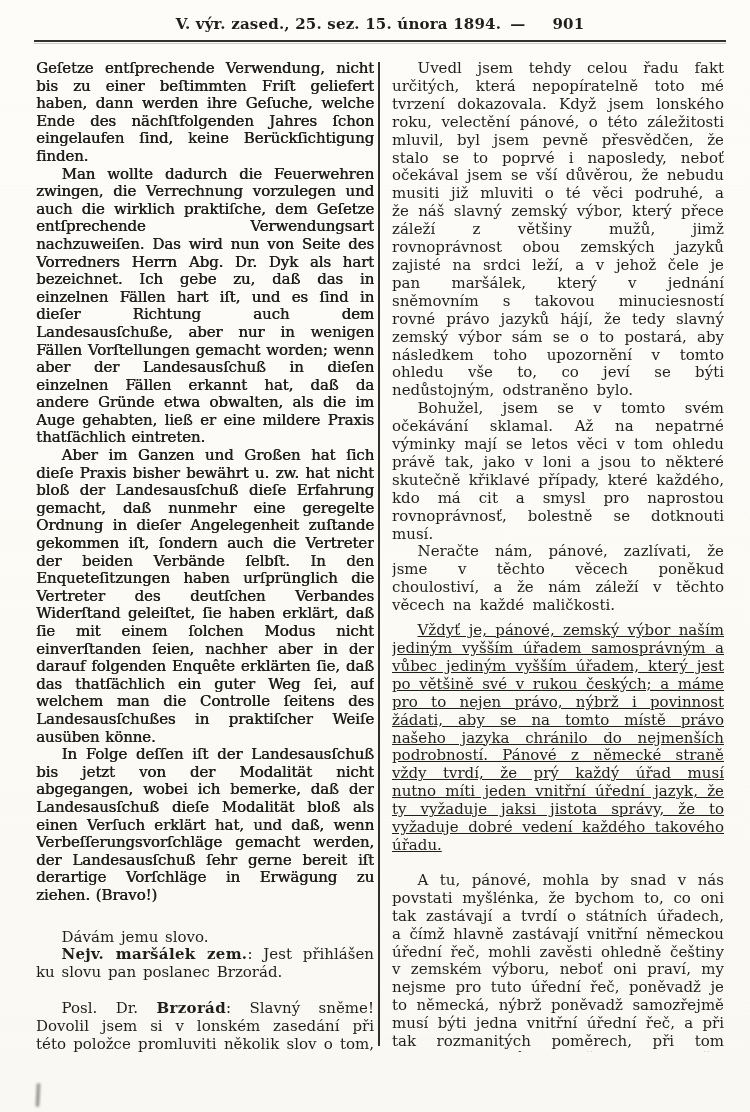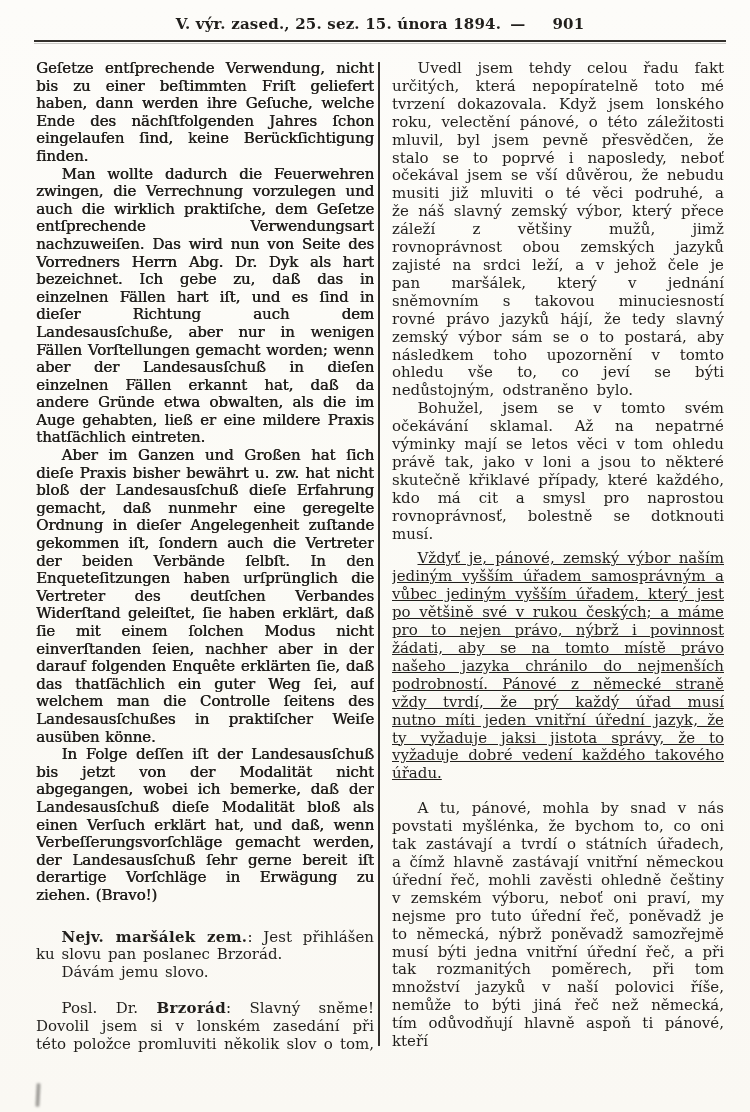--- a/index.html
+++ b/index.html
@@ -110,29 +110,30 @@
   <div class="v-divider"></div>
 
   <div class="col col-left">
     <div class="de">
       <p class="noindent">Geſetze entſprechende Verwendung, nicht bis zu einer beſtimmten Friſt geliefert haben, dann werden ihre Geſuche, welche Ende des nächſtfolgenden Jahres ſchon eingelaufen ſind, keine Berückſichtigung finden.</p>
       <p>Man wollte dadurch die Feuerwehren zwingen, die Verrechnung vorzulegen und auch die wirklich praktiſche, dem Geſetze entſprechende Verwendungsart nachzuweiſen. Das wird nun von Seite des Vorredners Herrn Abg. Dr. Dyk als hart bezeichnet. Ich gebe zu, daß das in einzelnen Fällen hart iſt, und es ſind in dieſer Richtung auch dem Landesausſchuße, aber nur in wenigen Fällen Vorſtellungen gemacht worden; wenn aber der Landesausſchuß in dieſen einzelnen Fällen erkannt hat, daß da andere Gründe etwa obwalten, als die im Auge gehabten, ließ er eine mildere Praxis thatſächlich eintreten.</p>
       <p>Aber im Ganzen und Großen hat ſich dieſe Praxis bisher bewährt u. zw. hat nicht bloß der Landesausſchuß dieſe Erfahrung gemacht, daß nunmehr eine geregelte Ordnung in dieſer Angelegenheit zuſtande gekommen iſt, ſondern auch die Vertreter der beiden Verbände ſelbſt. In den Enqueteſitzungen haben urſprünglich die Vertreter des deutſchen Verbandes Widerſtand geleiſtet, ſie haben erklärt, daß ſie mit einem ſolchen Modus nicht einverſtanden ſeien, nachher aber in der darauf folgenden Enquête erklärten ſie, daß das thatſächlich ein guter Weg ſei, auf welchem man die Controlle ſeitens des Landesausſchußes in praktiſcher Weiſe ausüben könne.</p>
       <p>In Folge deſſen iſt der Landesausſchuß bis jetzt von der Modalität nicht abgegangen, wobei ich bemerke, daß der Landesausſchuß dieſe Modalität bloß als einen Verſuch erklärt hat, und daß, wenn Verbeſſerungsvorſchläge gemacht werden, der Landesausſchuß ſehr gerne bereit iſt derartige Vorſchläge in Erwägung zu ziehen. (Bravo!)</p>
     </div>
     <div class="cz block-marshal">
+      <p>Dávám jemu slovo.</p>
       <p><span class="speaker">Nejv. maršálek zem.</span><span>: Jest přihlášen ku slovu pan poslanec Brzorád.</span></p>
-      <p>Dávám jemu slovo.</p>
     </div>
     <div class="cz block-brzorad">
       <p><span>Posl. Dr. </span><span class="speaker">Brzorád</span><span>: Slavný sněme! Dovolil jsem si v lonském zasedání při této položce promluviti několik slov o tom, že ve správě našeho slavného zemského výboru a zejména ve zprávě jednotlivých zemských ústavů, není dosud rovnoprávnosť obou jazyků zemských tak praecisně a dopodrobna provedena, jak si toho na každý pád musíme přáti a vyžadovati.</span></p>
     </div>
   </div>
 
   <div class="col col-right cz">
     <p>Uvedl jsem tehdy celou řadu fakt určitých, která nepopíratelně toto mé tvrzení dokazovala. Když jsem lonského roku, velectění pánové, o této záležitosti mluvil, byl jsem pevně přesvědčen, že stalo se to poprvé i naposledy, neboť očekával jsem se vší důvěrou, že nebudu musiti již mluviti o té věci podruhé, a že náš slavný zemský výbor, který přece záleží z většiny mužů, jimž rovnoprávnost obou zemských jazyků zajisté na srdci leží, a v jehož čele je pan maršálek, který v jednání sněmovním s takovou minuciesností rovné právo jazyků hájí, že tedy slavný zemský výbor sám se o to postará, aby následkem toho upozornění v tomto ohledu vše to, co jeví se býti nedůstojným, odstraněno bylo.</p>
     <p>Bohužel, jsem se v tomto svém očekávání sklamal. Až na nepatrné výminky mají se letos věci v tom ohledu právě tak, jako v loni a jsou to některé skutečně křiklavé případy, které každého, kdo má cit a smysl pro naprostou rovnoprávnosť, bolestně se dotknouti musí.</p>
+    <p>Neračte nám, pánové, zazlívati, že jsme v těchto věcech poněkud choulostiví, a že nám záleží v těchto věcech na každé maličkosti.</p>
     <p class="gap-small">Vždyť je, pánové, zemský výbor naším jediným vyšším úřadem samosprávným a vůbec jediným vyšším úřadem, který jest po většině své v rukou českých; a máme pro to nejen právo, nýbrž i povinnost žádati, aby se na tomto místě právo našeho jazyka chránilo do nejmenších podrobností. Pánové z německé straně vždy tvrdí, že prý každý úřad musí nutno míti jeden vnitřní úřední jazyk, že ty vyžaduje jaksi jistota správy, že to vyžaduje dobré vedení každého takového úřadu.</p>
     <p class="gap-big">A tu, pánové, mohla by snad v nás povstati myšlénka, že bychom to, co oni tak zastávají a tvrdí o státních úřadech, a čímž hlavně zastávají vnitřní německou úřední řeč, mohli zavěsti ohledně češtiny v zemském výboru, neboť oni praví, my nejsme pro tuto úřední řeč, poněvadž je to německá, nýbrž poněvadž samozřejmě musí býti jedna vnitřní úřední řeč, a při tak rozmanitých poměrech, při tom množství jazyků v naší polovici říše, nemůže to býti jiná řeč než německá, tím odůvodňují hlavně aspoň ti pánové, kteří</p>
   </div>
 
   <div class="artifact"></div>
 </div>
 
 </body></html>

